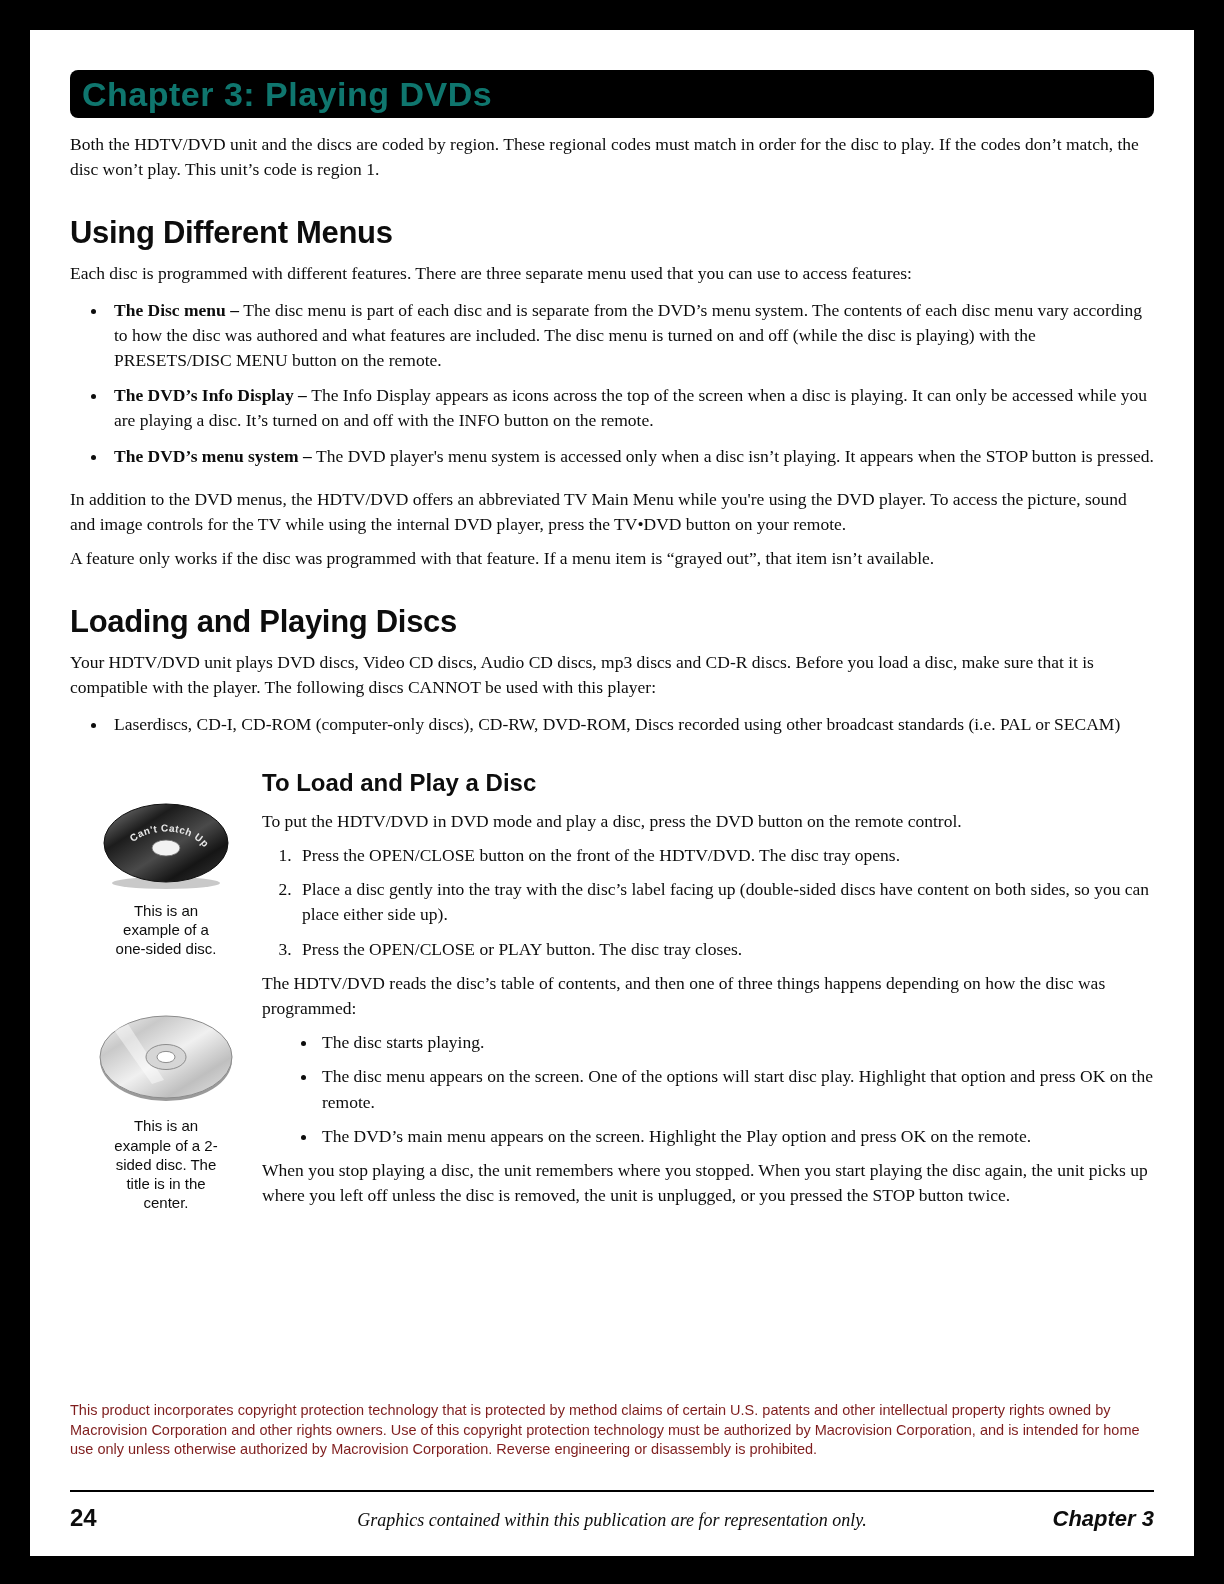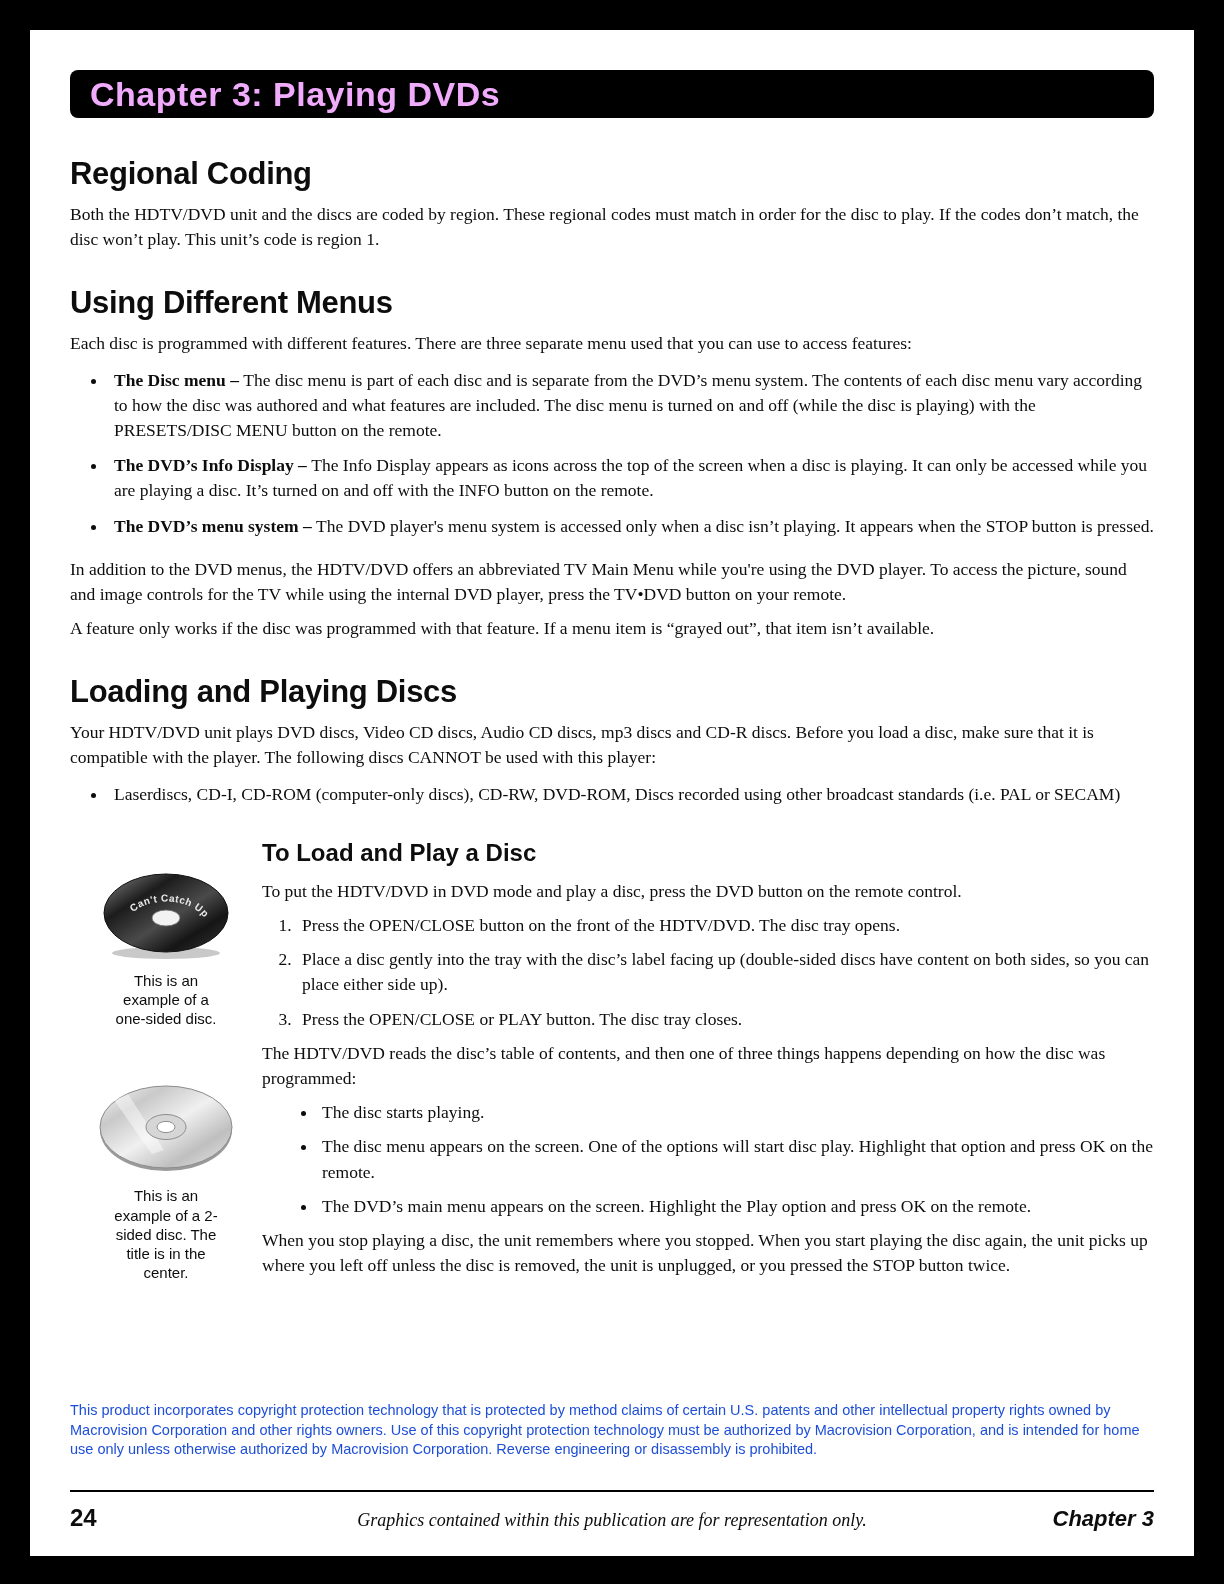--- a/index.html
+++ b/index.html
@@ -1,51 +1,50 @@
 <!DOCTYPE html>
 <html><head>
 <meta charset="utf-8">
 <style>
   html,body{margin:0;padding:0;}
   body{width:1224px;height:1584px;background:#000;position:relative;font-family:"Liberation Serif",serif;color:#0d0d0d;}
   .page{position:absolute;left:30px;top:30px;width:1164px;height:1526px;background:#fff;padding:40px 40px 24px 40px;box-sizing:border-box;display:flex;flex-direction:column;overflow:hidden;}
-  .chapter-bar{background:#000;color:#f0abfc;border-radius:8px;height:48px;flex:0 0 auto;display:flex;align-items:center;padding-left:20px;font-family:"Liberation Sans",sans-serif;font-weight:bold;font-size:34px;letter-spacing:.5px;margin-bottom:14px;}
+  .chapter-bar{background:#000;color:#0f766e;border-radius:8px;height:48px;flex:0 0 auto;display:flex;align-items:center;padding-left:12px;font-family:"Liberation Sans",sans-serif;font-weight:bold;font-size:34px;letter-spacing:.5px;margin-bottom:14px;}
   h1{font-family:"Liberation Sans",sans-serif;font-size:31px;letter-spacing:-.3px;margin:24px 0 10px 0;}
   p.body{font-size:17.5px;line-height:1.44;margin:0 0 9px 0;}
   ul.menu-list{margin:2px 0 8px 0;padding-left:38px;}
   ul.menu-list li{font-size:17.5px;line-height:1.44;margin-bottom:10px;padding-left:6px;}
   .lead{font-weight:bold;}
   .two-col{display:flex;margin-top:14px;}
   .left-col{width:192px;flex:0 0 auto;display:flex;flex-direction:column;align-items:center;padding-top:30px;}
   .right-col{flex:1;}
   h3{font-family:"Liberation Sans",sans-serif;font-size:24px;margin:0 0 12px 0;}
   figure{margin:0;display:flex;flex-direction:column;align-items:center;}
   figure + figure{margin-top:52px;align-items:center;}
   figcaption{font-family:"Liberation Sans",sans-serif;font-weight:normal;font-size:15px;line-height:1.28;text-align:center;width:118px;margin-top:10px;}
   ol.steps{margin:2px 0 6px 0;padding-left:34px;}
   ol.steps li{font-size:17.5px;line-height:1.44;margin-bottom:9px;padding-left:6px;}
   .indent1{margin-left:34px;}
   ul.results{margin:6px 0 8px 22px;padding-left:34px;}
   ul.results li{font-size:17.5px;line-height:1.44;margin-bottom:9px;padding-left:4px;}
-  .fine-print{margin-top:auto;font-family:"Liberation Sans",sans-serif;font-size:14.5px;line-height:1.36;margin-bottom:30px;color:#1d4ed8;}
+  .fine-print{margin-top:auto;font-family:"Liberation Sans",sans-serif;font-size:14.5px;line-height:1.36;margin-bottom:30px;color:#7f1d1d;}
   .footer{border-top:2px solid #000;padding-top:12px;display:grid;grid-template-columns:1fr auto 1fr;align-items:baseline;}
   .page-num{font-family:"Liberation Sans",sans-serif;font-weight:bold;font-size:24px;}
   .footer-note{font-style:italic;font-size:18px;text-align:center;}
   .footer-chapter{font-family:"Liberation Sans",sans-serif;font-weight:bold;font-style:italic;font-size:22px;text-align:right;}
 </style>
 </head>
 <body>
 
 <div class="page">
 
   <div class="chapter-bar">
     <span>Chapter 3: Playing DVDs</span>
   </div>
 
-  <h1>Regional Coding</h1>
   <p class="body">Both the HDTV/DVD unit and the discs are coded by region. These regional codes must match in order for the disc to play. If the codes don’t match, the disc won’t play. This unit’s code is region 1.</p>
 
   <h1>Using Different Menus</h1>
   <p class="body">Each disc is programmed with different features. There are three separate menu used that you can use to access features:</p>
   <ul class="menu-list">
     <li><span class="lead">The Disc menu – </span><span>The disc menu is part of each disc and is separate from the DVD’s menu system. The contents of each disc menu vary according to how the disc was authored and what features are included. The disc menu is turned on and off (while the disc is playing) with the PRESETS/DISC MENU button on the remote.</span></li>
     <li><span class="lead">The DVD’s Info Display – </span><span>The Info Display appears as icons across the top of the screen when a disc is playing. It can only be accessed while you are playing a disc. It’s turned on and off with the INFO button on the remote.</span></li>
     <li><span class="lead">The DVD’s menu system – </span><span>The DVD player's menu system is accessed only when a disc isn’t playing. It appears when the STOP button is pressed.</span></li>
   </ul>
   <p class="body">In addition to the DVD menus, the HDTV/DVD offers an abbreviated TV Main Menu while you're using the DVD player. To access the picture, sound and image controls for the TV while using the internal DVD player, press the TV•DVD button on your remote.</p>

